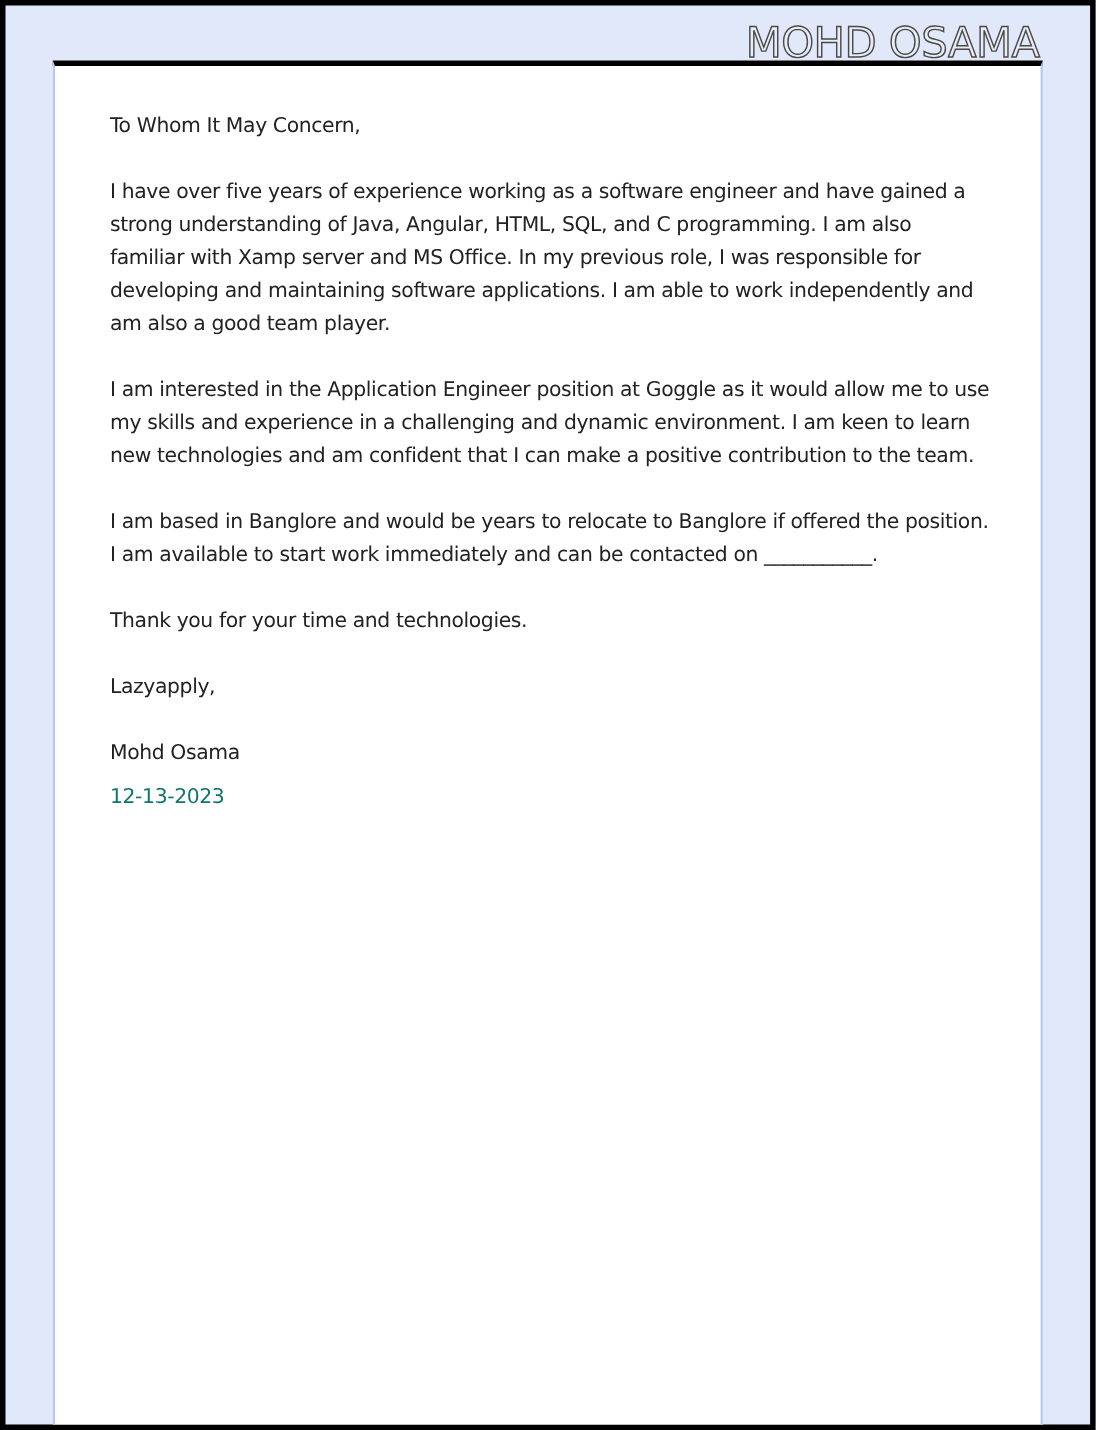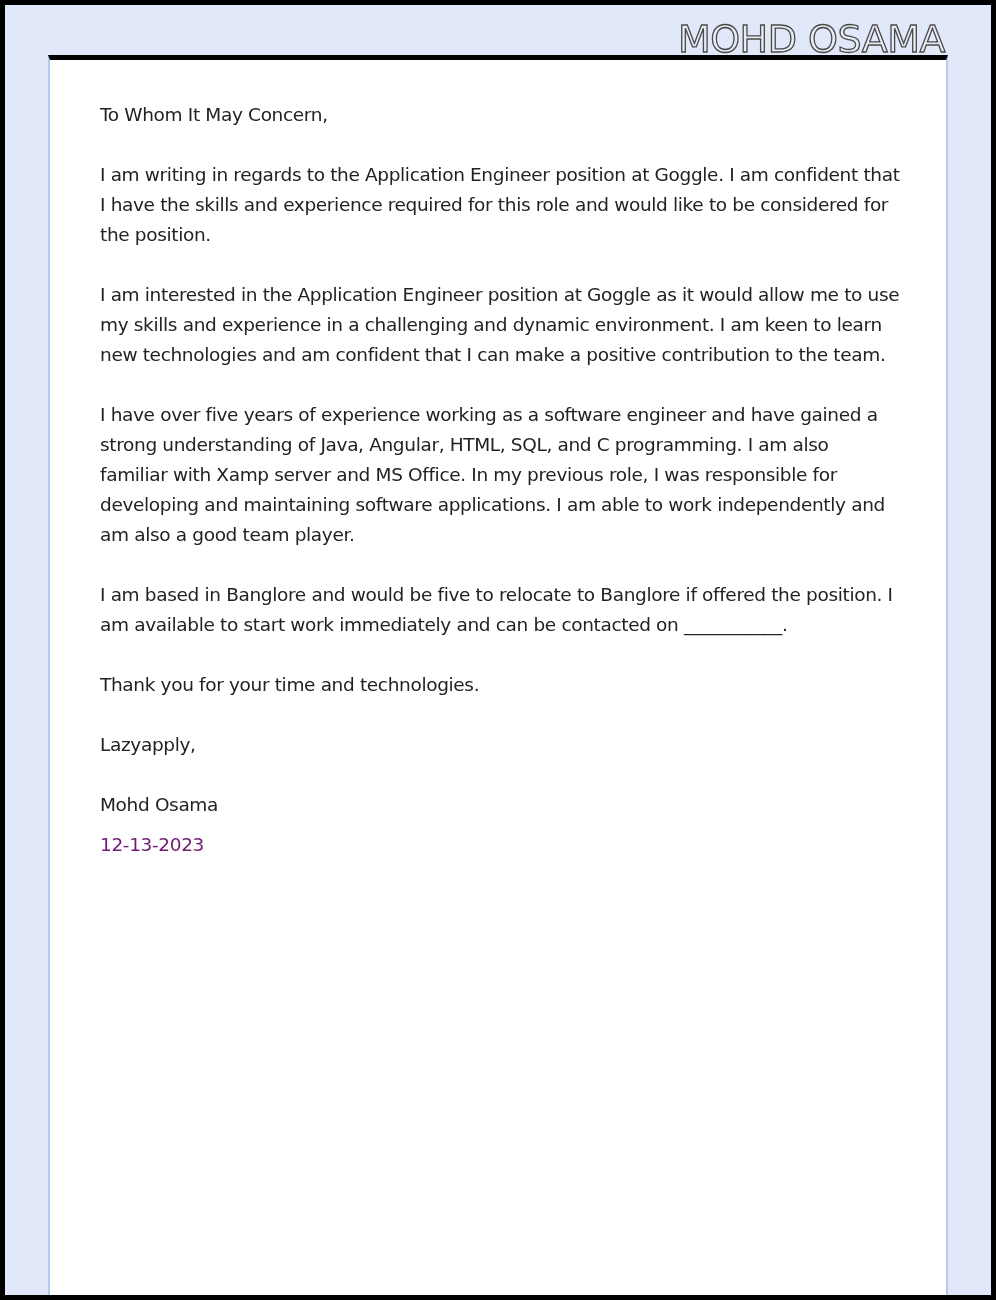--- a/index.html
+++ b/index.html
@@ -28,37 +28,36 @@
       border-bottom: 2px solid #b4c8f0;
       border-top: 5px solid #000;
     }
     .content {
       position: absolute; left: 50px; top: 40px; width: 800px;
       font-size: 18.5px; line-height: 30px; color: #222;
       letter-spacing: -0.35px;
     }
     .content p { margin: 0 0 30px 0; }
     .content p.tight { margin-bottom: 10px; }
-    .date { color: #701a75; }
+    .date { color: #0f766e; }
     .footer {
       position: absolute; right: 2px; bottom: 2px;
       font-size: 12.5px; color: #ef4444;
     }
   </style>
 </head>
 <body>
 
 <div class="title">MOHD OSAMA</div>
 
 <div class="page">
   <div class="content">
     <p>To Whom It May Concern,</p>
-    <p>I am writing in regards to the Application Engineer position at Goggle. I am confident that I have the skills and experience required for this role and would like to be considered for the position.</p>
+    <p>I have over five years of experience working as a software engineer and have gained a strong understanding of Java, Angular, HTML, SQL, and C programming. I am also familiar with Xamp server and MS Office. In my previous role, I was responsible for developing and maintaining software applications. I am able to work independently and am also a good team player.</p>
     <p>I am interested in the Application Engineer position at Goggle as it would allow me to use my skills and experience in a challenging and dynamic environment. I am keen to learn new technologies and am confident that I can make a positive contribution to the team.</p>
-    <p>I have over five years of experience working as a software engineer and have gained a strong understanding of Java, Angular, HTML, SQL, and C programming. I am also familiar with Xamp server and MS Office. In my previous role, I was responsible for developing and maintaining software applications. I am able to work independently and am also a good team player.</p>
-    <p>I am based in Banglore and would be five to relocate to Banglore if offered the position. I am available to start work immediately and can be contacted on ___________.</p>
+    <p>I am based in Banglore and would be years to relocate to Banglore if offered the position. I am available to start work immediately and can be contacted on ___________.</p>
     <p>Thank you for your time and technologies.</p>
     <p>Lazyapply,</p>
     <p class="tight">Mohd Osama</p>
     <p class="date">12-13-2023</p>
   </div>
   <div class="footer">Lazyapply.com</div>
 </div>
 
 </body></html>

